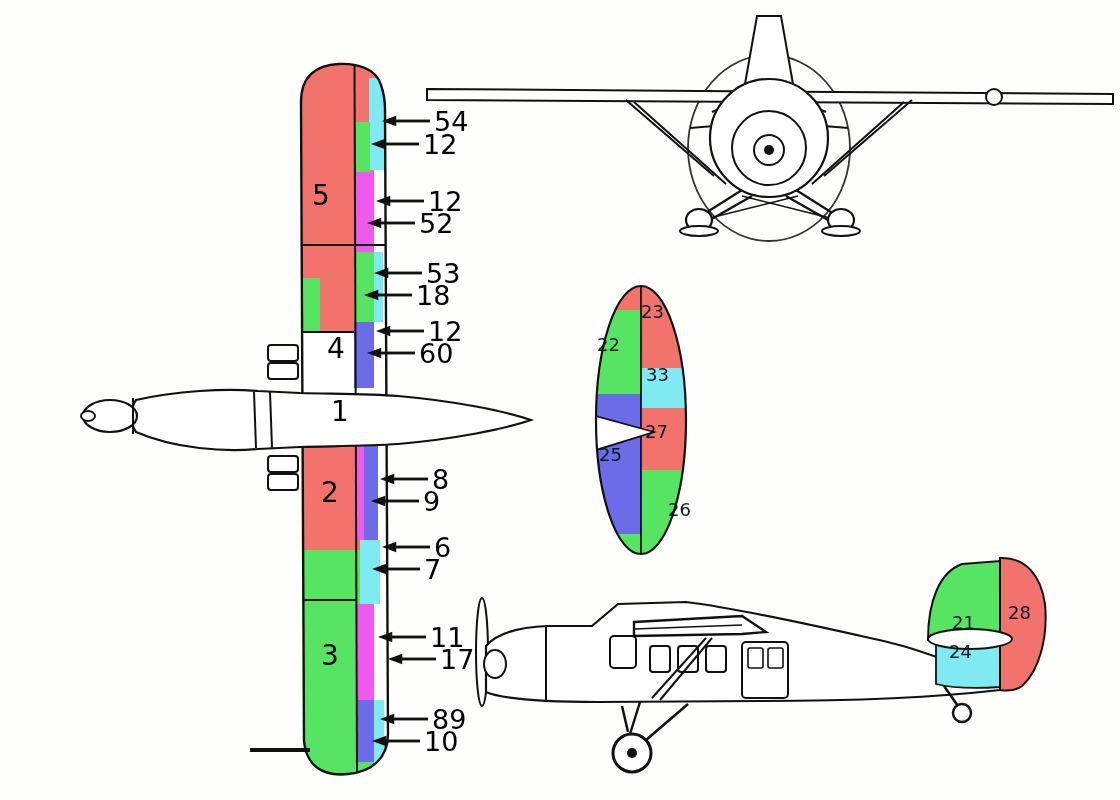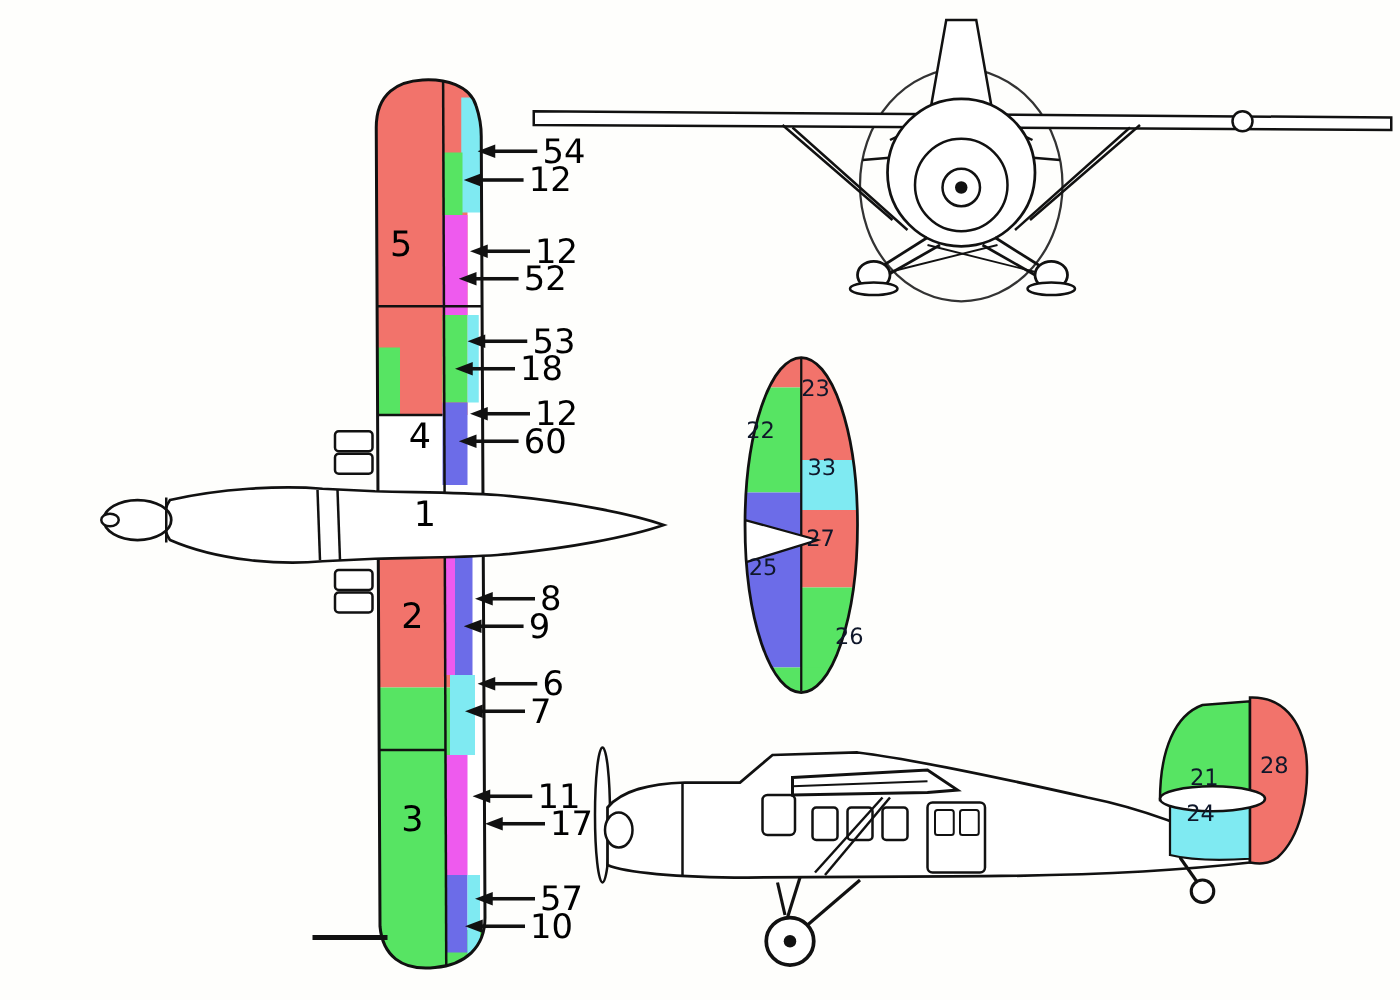--- a/index.html
+++ b/index.html
@@ -257,21 +257,21 @@
         <polygon points="0,8 16,2 16,14"></polygon>
         <rect x="15" y="6.4" width="39" height="3.2"></rect>
       </svg>
     <span class="num">17</span>
   </div>
   <div class="callout" style="left:380px;top:705px">
     <svg class="arr" viewBox="0 0 54 16">
         <polygon points="0,8 16,2 16,14"></polygon>
         <rect x="15" y="6.4" width="39" height="3.2"></rect>
       </svg>
-    <span class="num">57</span>
+    <span class="num">89</span>
   </div>
   <div class="callout" style="left:372px;top:727px">
     <svg class="arr" viewBox="0 0 54 16">
         <polygon points="0,8 16,2 16,14"></polygon>
         <rect x="15" y="6.4" width="39" height="3.2"></rect>
       </svg>
     <span class="num">10</span>
   </div>
 
   <div class="slabel" style="left:641px;top:303px">23</div>

